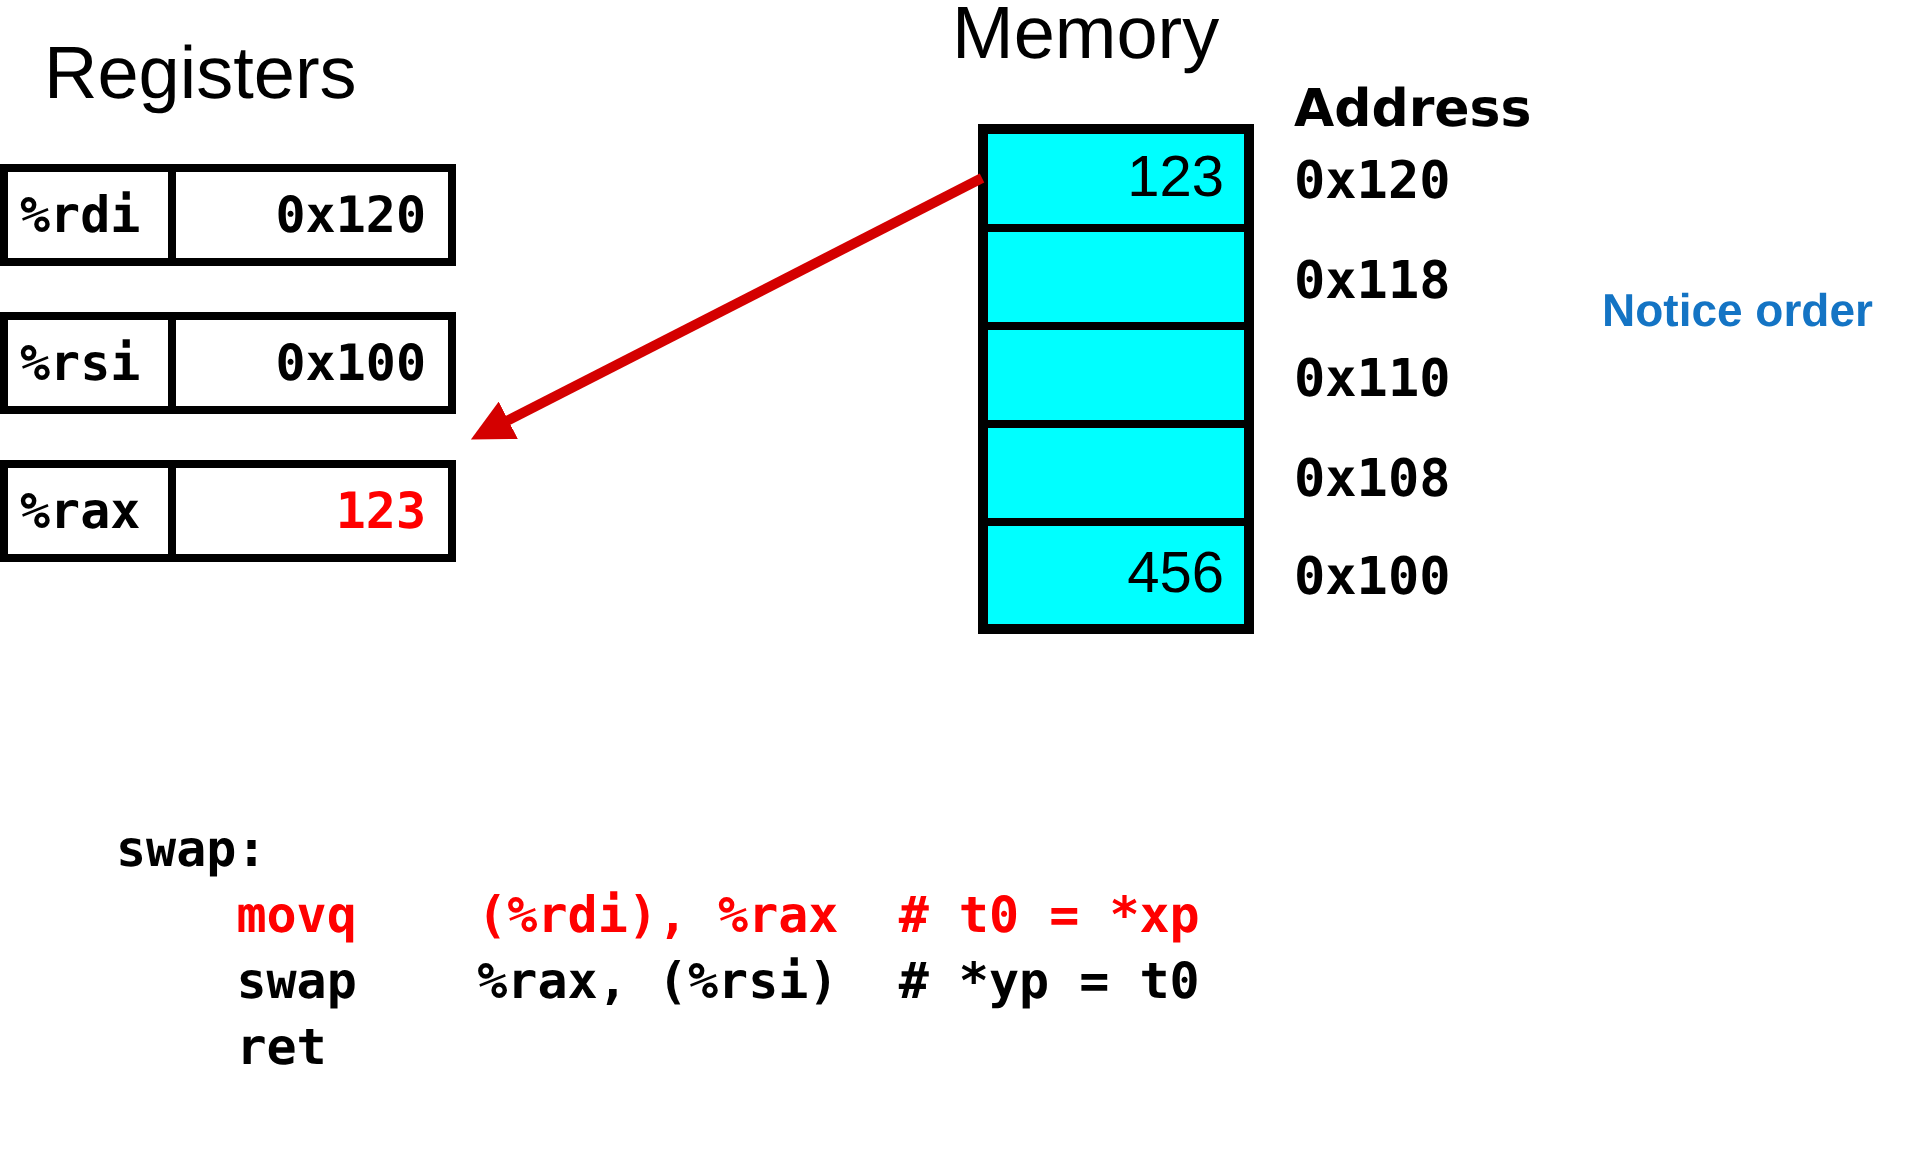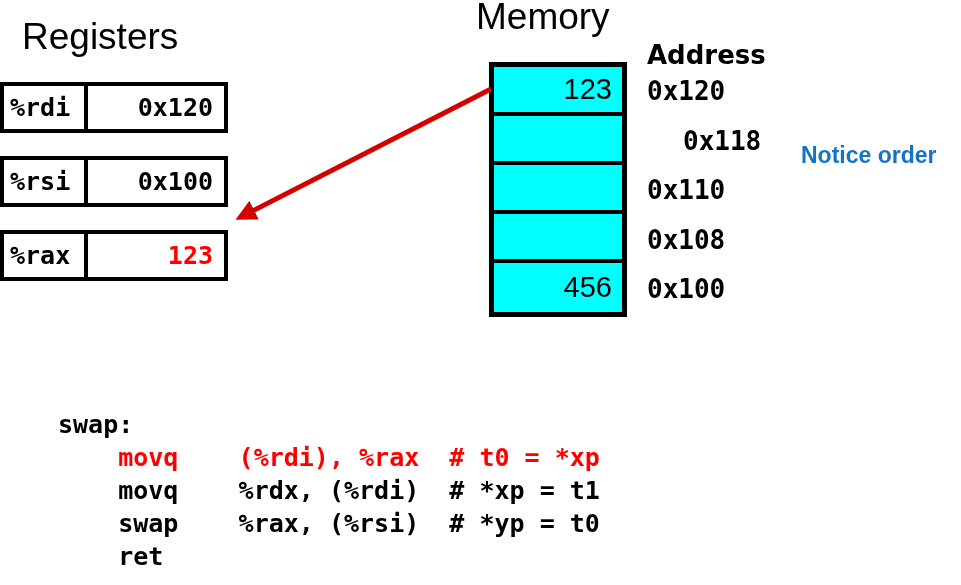--- a/index.html
+++ b/index.html
@@ -191,32 +191,32 @@
       <div class="mem-cell"></div>
       <div class="mem-cell"></div>
       <div class="mem-cell"></div>
       <div class="mem-cell">456</div>
     </div>
 
   <div id="address-header">Address</div>
 
   <div id="address-labels">
       <div class="addr-label" style="top: 76px;">0x120</div>
-      <div class="addr-label" style="top: 125.5px; margin-left: 36px;">0x118</div>
+      <div class="addr-label" style="top: 125.5px;">0x118</div>
       <div class="addr-label" style="top: 175px;">0x110</div>
       <div class="addr-label" style="top: 224.5px;">0x108</div>
       <div class="addr-label" style="top: 274px;">0x100</div>
     </div>
 
   <div id="notice-note">Notice order</div>
 
   <svg id="arrow-svg" viewBox="0 0 961 585" xmlns="http://www.w3.org/2000/svg">
     <defs>
       <marker id="arrowhead" markerWidth="4.2" markerHeight="4.2" refX="3.0" refY="2.1" orient="auto" markerUnits="strokeWidth">
         <path d="M0,0 L4.2,2.1 L0,4.2 z" fill="#d40000"></path>
       </marker>
     </defs>
     <line id="arrow-line" x1="491" y1="89" x2="240.7930849527339" y2="216.99046038956305" stroke="#d40000" stroke-width="5" marker-end="url(#arrowhead)"></line>
   </svg>
 
-  <div id="code-block"><div class="code-line">swap:</div><div class="code-line red">    movq    (%rdi), %rax  # t0 = *xp</div><div class="code-line">    movq    %rdx, (%rdi)  # *xp = t1</div><div class="code-line">    swap    %rax, (%rsi)  # *yp = t0</div><div class="code-line">    ret</div></div>
+  <div id="code-block"><div class="code-line">swap:</div><div class="code-line red">    movq    (%rdi), %rax  # t0 = *xp</div><div class="code-line">    swap    %rax, (%rsi)  # *yp = t0</div><div class="code-line">    ret</div></div>
 
 </div>
 
 </body></html>

